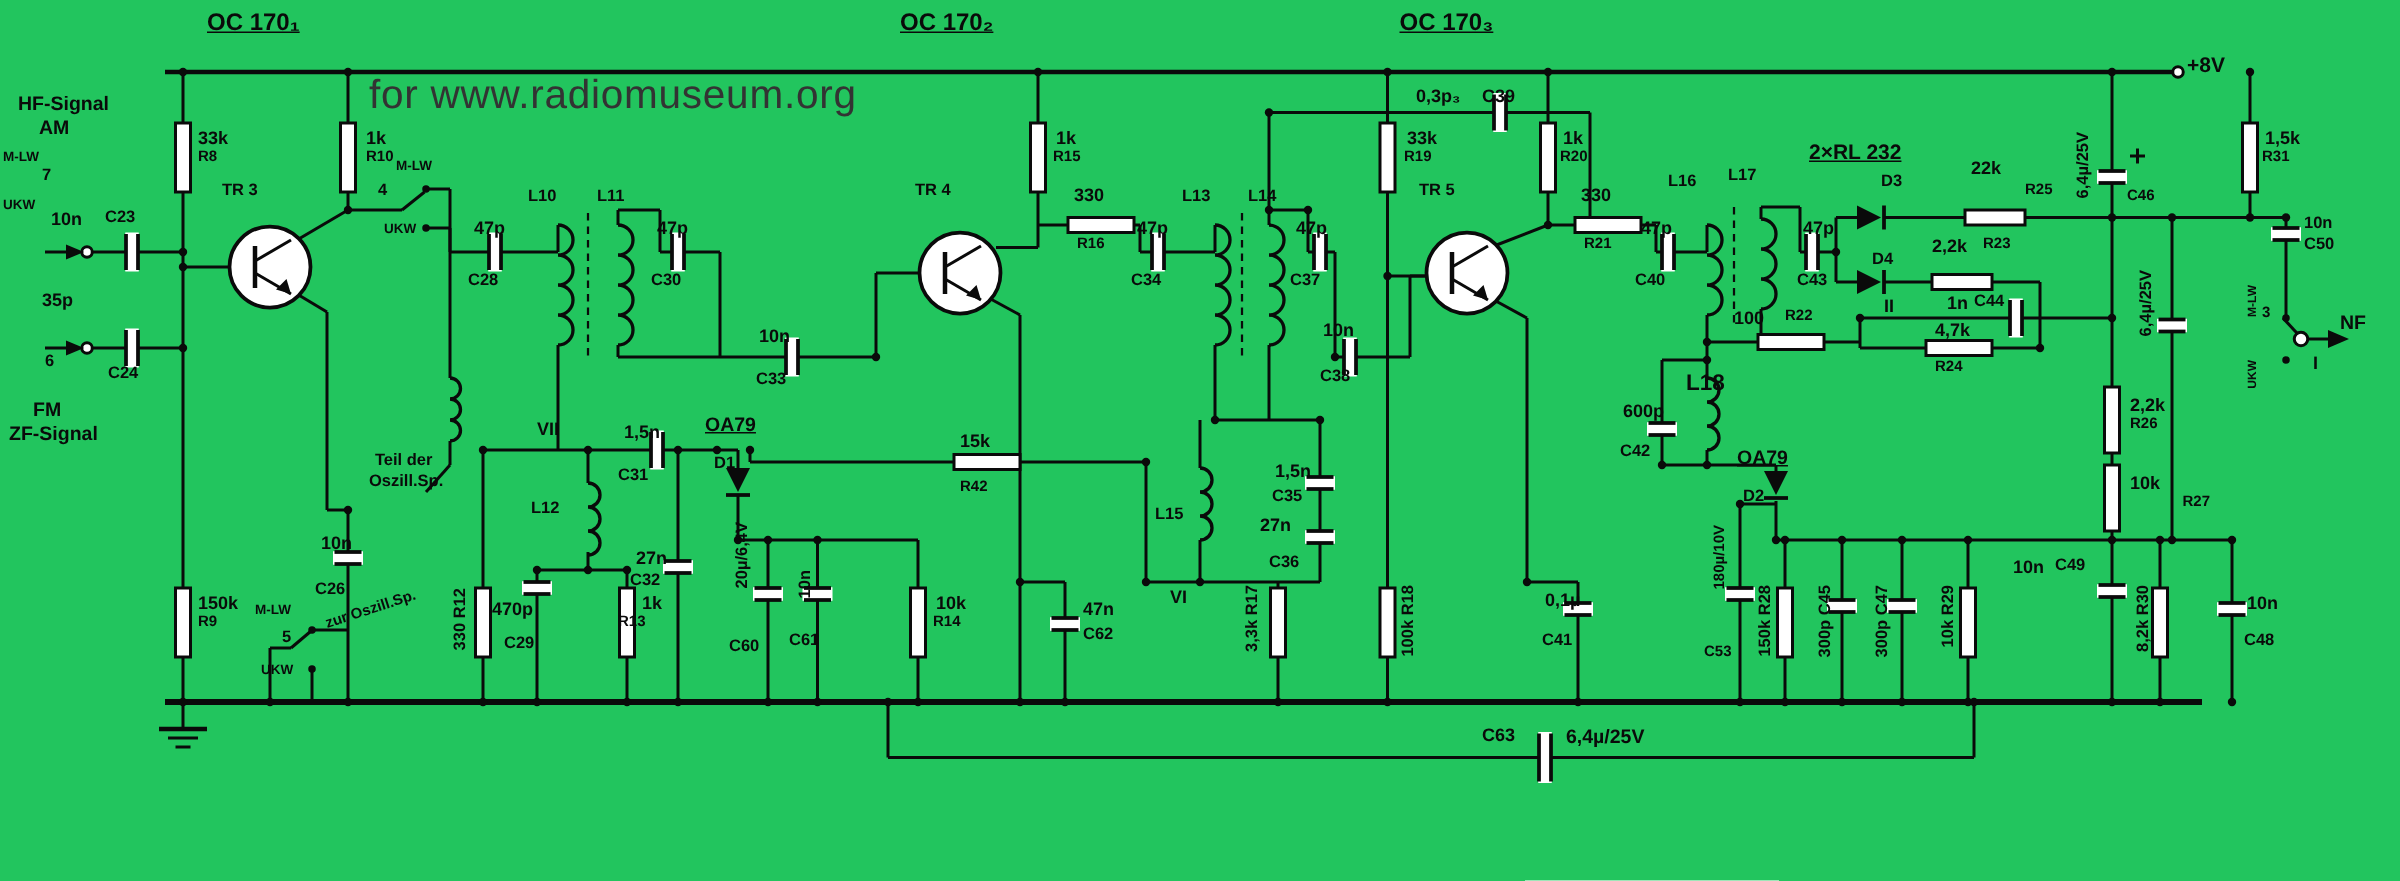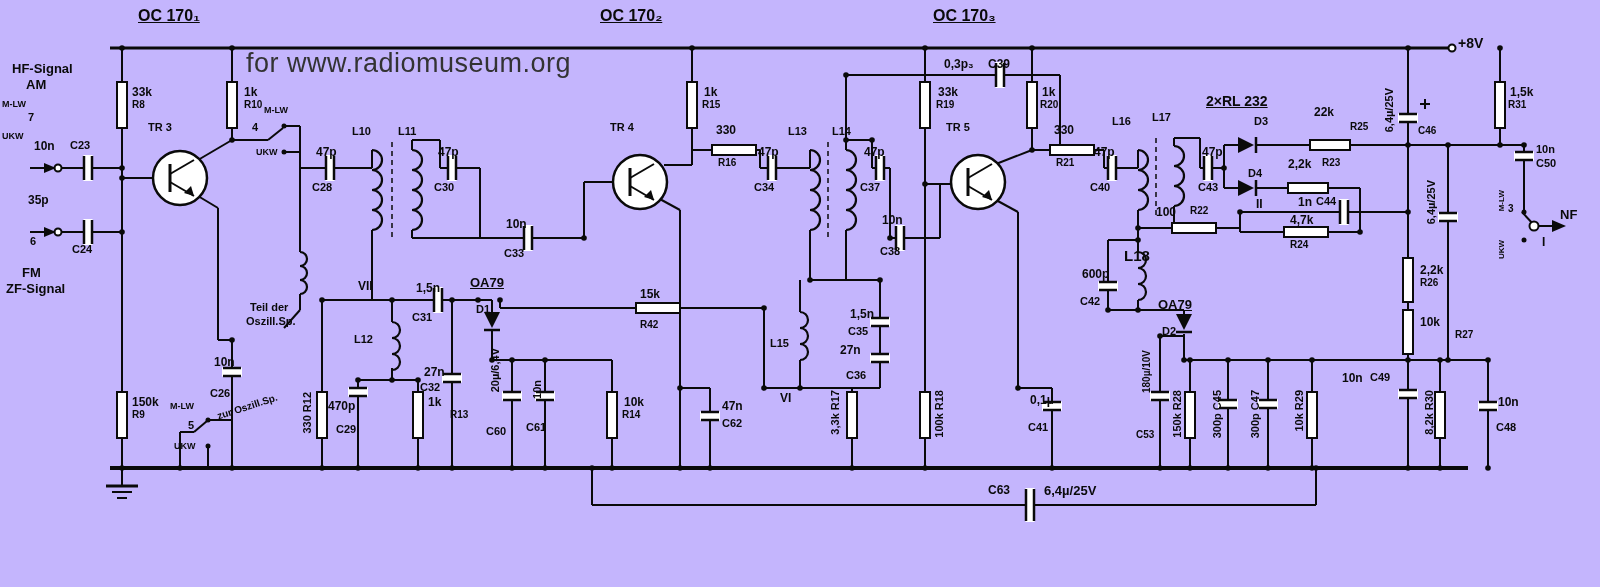--- a/index.html
+++ b/index.html
@@ -1,16 +1,16 @@
 <!DOCTYPE html>
 <html><head>
 <meta charset="utf-8">
 <style>
   html,body{margin:0;padding:0;background:#ffffff;}
-  .canvas{position:relative;width:1600px;height:587px;background:#c4b5fd;overflow:hidden;
+  .canvas{position:relative;width:1600px;height:587px;background:#22c55e;overflow:hidden;
           font-family:"Liberation Sans",sans-serif;}
   #wiring{position:absolute;left:0;top:0;}
   #labels{position:absolute;left:0;top:0;width:100%;height:100%;}
   .lb{position:absolute;font-weight:bold;color:#0a0a0a;white-space:nowrap;line-height:1;}
   .lb.nb{font-weight:normal;}
   .lb.u{text-decoration:underline;}
   .lb.v{writing-mode:vertical-rl;transform:rotate(180deg);}
   .lb.wm{color:#333;font-weight:normal;letter-spacing:.5px;}
   .title{position:absolute;left:50%;top:538px;transform:translateX(-50%);
          font-weight:bold;font-size:22px;color:#000;letter-spacing:.3px;}
@@ -482,21 +482,21 @@
       <span class="lb" style="left: 214px; top: 356px; font-size: 12px;">10n</span>
       <span class="lb" style="left: 210px; top: 388px; font-size: 11px;">C26</span>
       <span class="lb" style="left: 170px; top: 402px; font-size: 9px;">M-LW</span>
       <span class="lb" style="left: 188px; top: 420px; font-size: 11px;">5</span>
       <span class="lb" style="left: 174px; top: 442px; font-size: 9px;">UKW</span>
       <span class="lb" style="left: 216px; top: 412px; font-size: 10px; transform: rotate(-18deg); transform-origin: left top;">zur Oszill.Sp.</span>
       <span class="lb v" style="left: 302px; top: 392px; font-size: 11px;">330 R12</span>
       <span class="lb" style="left: 328px; top: 400px; font-size: 12px;">470p</span>
       <span class="lb" style="left: 336px; top: 424px; font-size: 11px;">C29</span>
       <span class="lb" style="left: 428px; top: 396px; font-size: 12px;">1k</span>
-      <span class="lb" style="left: 450px; top: 410px; font-size: 10px;">R13</span>
+      <span class="lb" style="left: 412px; top: 410px; font-size: 10px;">R13</span>
       <span class="lb" style="left: 250px; top: 302px; font-size: 11px;">Teil der</span>
       <span class="lb" style="left: 246px; top: 316px; font-size: 11px;">Oszill.Sp.</span>
       <span class="lb" style="left: 354px; top: 334px; font-size: 11px;">L12</span>
       <span class="lb" style="left: 358px; top: 280px; font-size: 12px;">VII</span>
       <span class="lb" style="left: 416px; top: 282px; font-size: 12px;">1,5n</span>
       <span class="lb" style="left: 412px; top: 312px; font-size: 11px;">C31</span>
       <span class="lb" style="left: 424px; top: 366px; font-size: 12px;">27n</span>
       <span class="lb" style="left: 420px; top: 382px; font-size: 11px;">C32</span>
       <span class="lb u" style="left: 470px; top: 276px; font-size: 13px;">OA79</span>
       <span class="lb" style="left: 476px; top: 304px; font-size: 11px;">D1</span>

